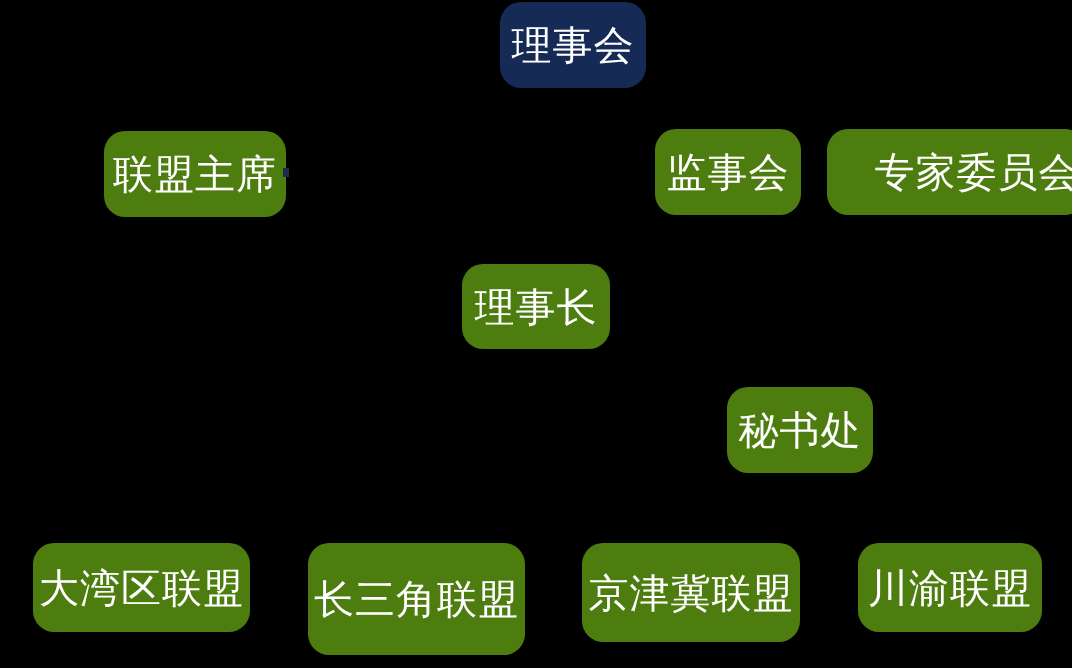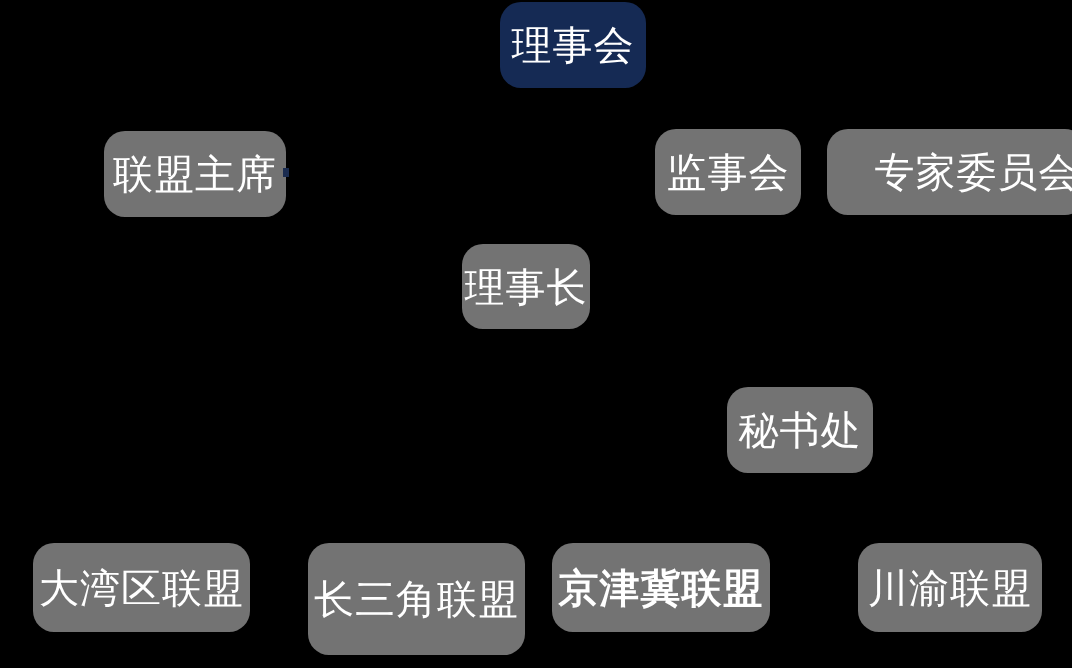--- a/index.html
+++ b/index.html
@@ -22,32 +22,32 @@
     justify-content: center;
     border-radius: 21px;
     color: #ffffff;
     font-size: 40px;
     font-weight: 400;
     letter-spacing: 1px;
     white-space: nowrap;
     line-height: 1;
   }
   .primary   { background: #152a54; }
-  .secondary { background: #737373; }
+  .secondary { background: #4d7c0f; }
 
   
   .pos-board        { left: 462px; top: 2px;   width: 146px; height: 86px; margin-left: 38px; }
   .pos-chairman     { left: 104px; top: 131px; width: 182px; height: 86px; }
   .pos-supervisory  { left: 655px; top: 129px; width: 146px; height: 86px; }
   .pos-expert       { left: 827px; top: 129px; width: 218px; height: 86px; padding-left: 41px; }
-  .pos-president    { left: 462px; top: 244px; width: 128px; height: 85px; text-align: right; }
+  .pos-president    { left: 462px; top: 264px; width: 148px; height: 85px; text-align: right; }
   .pos-secretariat  { left: 727px; top: 387px; width: 146px; height: 86px; }
   .pos-bayarea      { left: 33px;  top: 543px; width: 217px; height: 89px; }
   .pos-yangtze      { left: 308px; top: 543px; width: 217px; height: 112px; }
-  .pos-jingjinji    { left: 552px; top: 543px; width: 218px; height: 89px; font-weight: bold; }
+  .pos-jingjinji    { left: 582px; top: 543px; width: 218px; height: 99px; }
   .pos-chuanyu      { left: 858px; top: 543px; width: 184px; height: 89px; text-align: right; }
 
   
   .connector-stub {
     position: absolute;
     left: 283px; top: 168px;
     width: 6px; height: 9px;
     background: #1b2c50;
   }
 </style>

